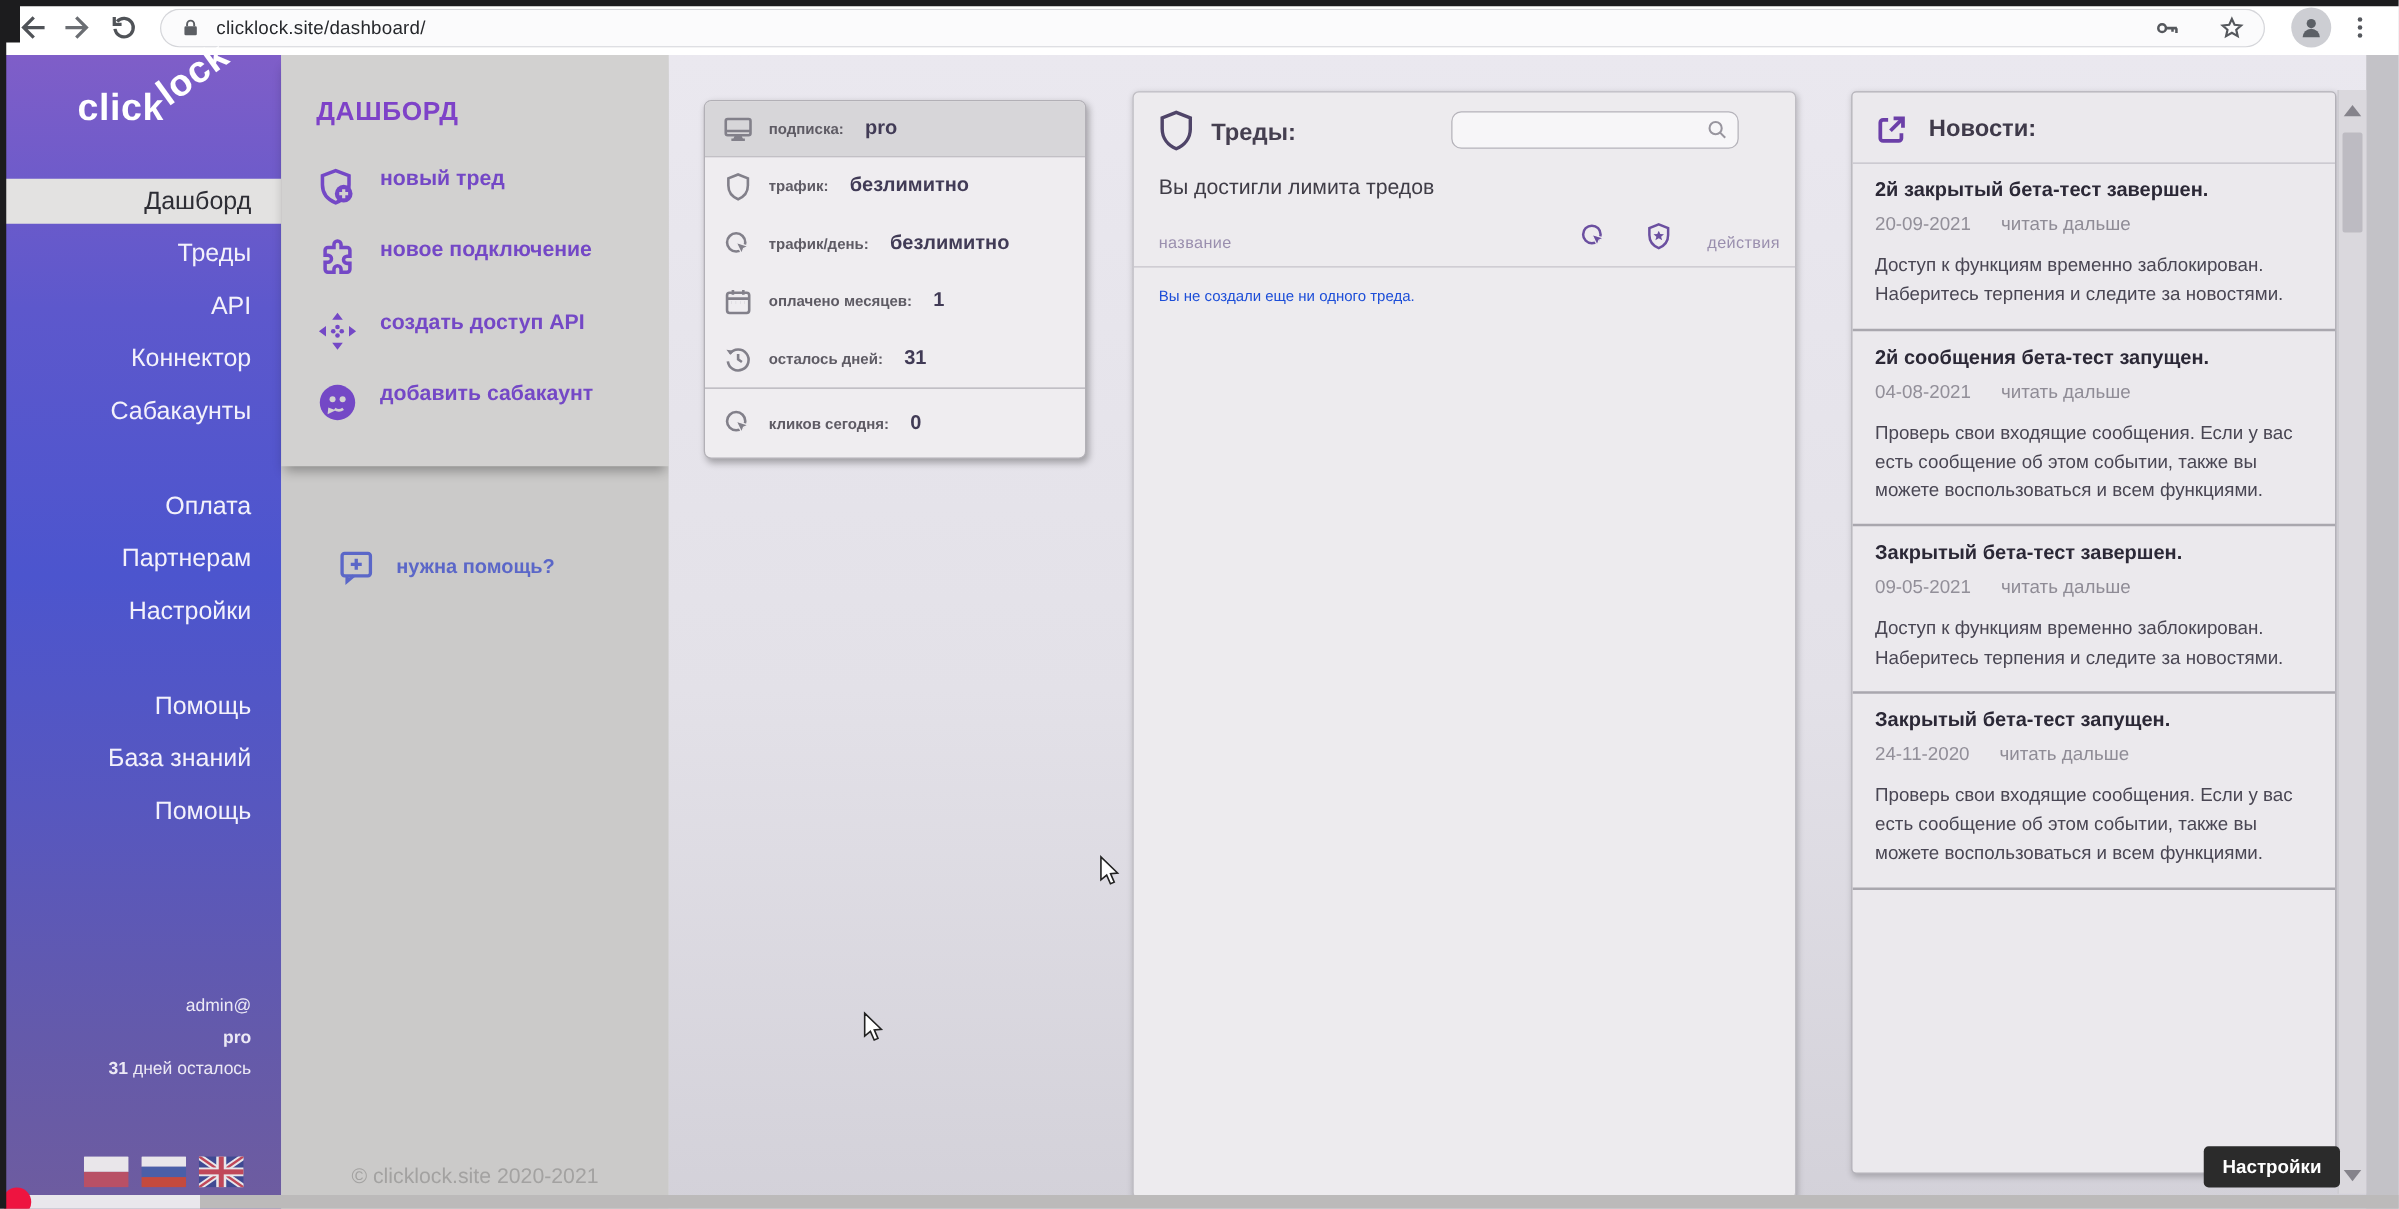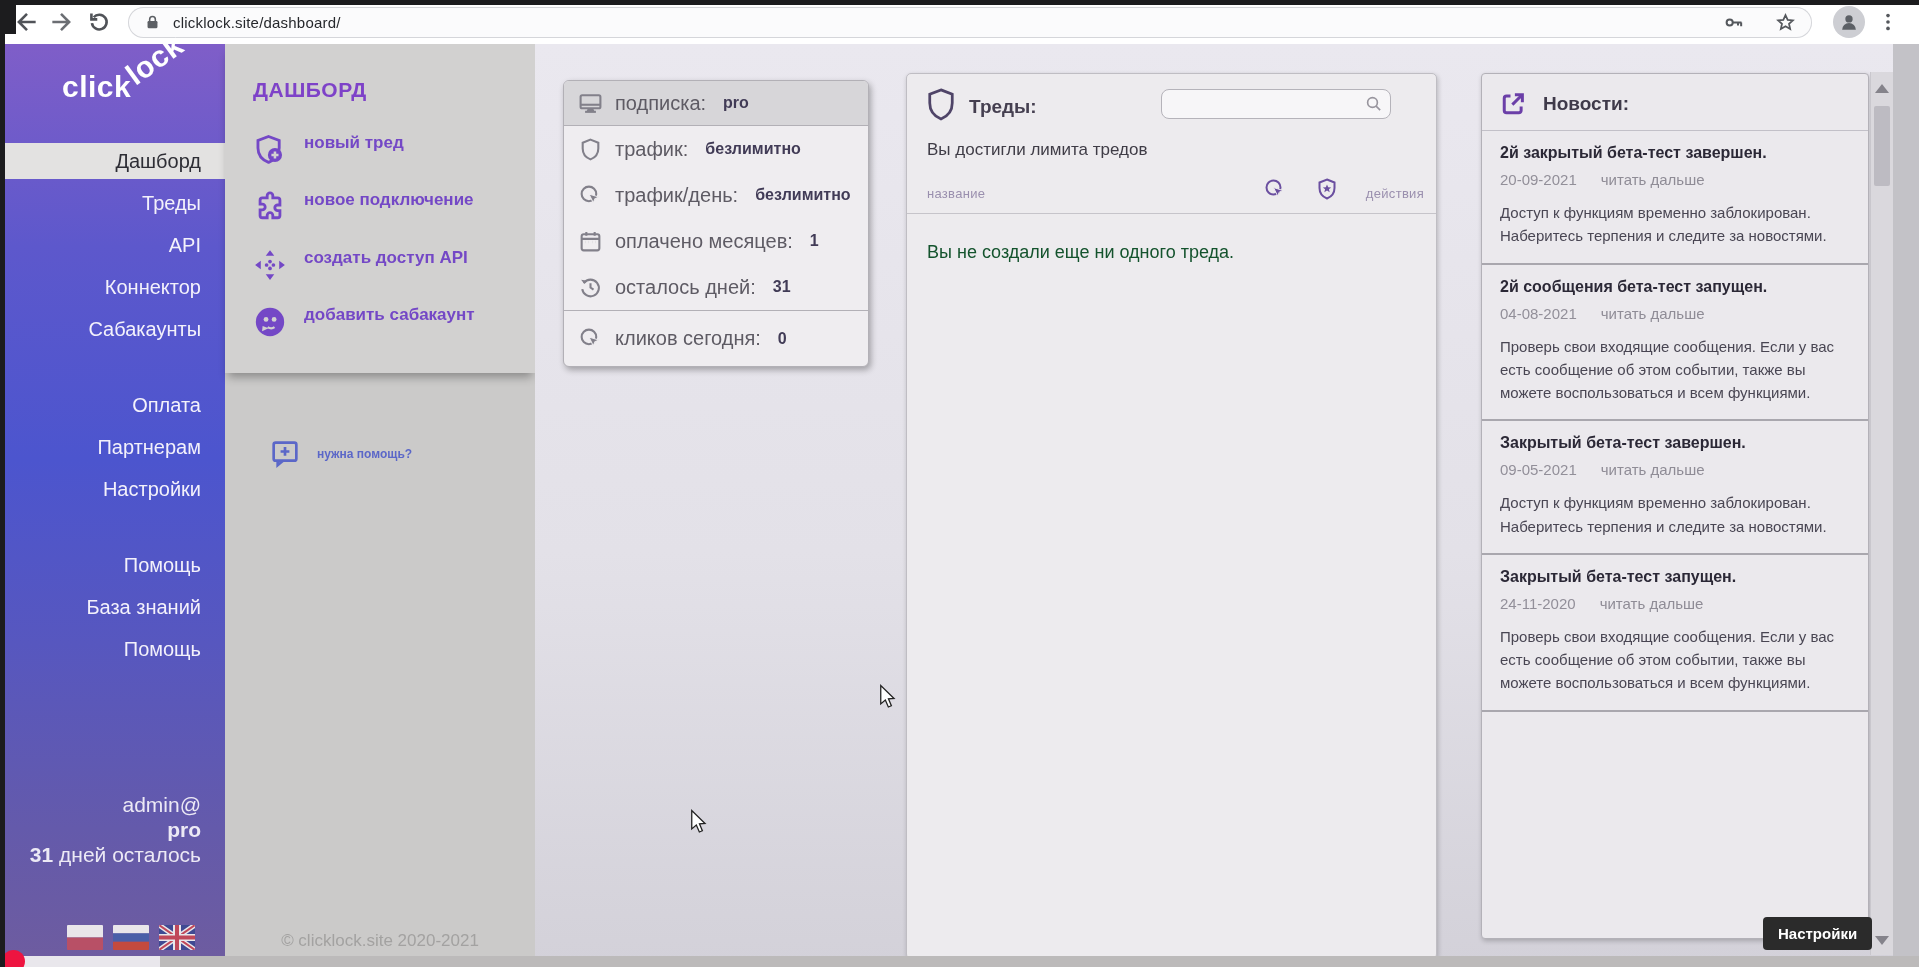--- a/index.html
+++ b/index.html
@@ -29,68 +29,68 @@
 
   
   .sidebar { width:225px; flex:none; position:relative;
     background:linear-gradient(180deg,#7f5ec8 0%,#5d58cc 22%,#4c55ce 45%,#5757bf 65%,#645aab 85%,#6e5c9f 100%); }
   .logo { position:absolute; top:26px; left:62px; color:#ffffff; font-size:30px; font-weight:bold; letter-spacing:.5px; }
   .logo .lock { display:inline-block; transform:rotate(-36deg) translate(4px,-8px); transform-origin:left center; }
   .menu { position:absolute; top:96px; left:0; right:0; }
   .m-item { height:42px; line-height:42px; text-align:right; padding-right:24px; font-size:20px; color:#f3f1fb; cursor:pointer; }
   .m-item.active { background:#e3e2e1; color:#2e2e35; height:36px; line-height:36px; margin:3px 0; }
   .m-gap { height:34px; }
-  .account { position:absolute; right:24px; bottom:100px; text-align:right; color:#ece9f5; font-size:21px; line-height:25px; }
+  .account { position:absolute; right:24px; bottom:100px; text-align:right; color:#ece9f5; font-size:14px; line-height:25px; }
   .account .b { font-weight:bold; }
   .flags { position:absolute; right:30px; bottom:17px; display:flex; gap:10px; }
   .flag { width:36px; height:25px; border-radius:1px; overflow:hidden; cursor:pointer; }
 
   
   .col2 { width:310px; flex:none; position:relative; background:#cbcac9; }
   .dash-card { position:absolute; top:0; left:0; right:0; height:329px; background:#d2d1d0;
                box-shadow:0 7px 9px -3px rgba(0,0,0,.32); }
   .dash-title { position:absolute; top:34px; left:28px; font-size:21px; font-weight:bold; color:#7e42c8; letter-spacing:.5px; }
   .action { position:absolute; left:28px; display:flex; align-items:flex-start; gap:17px;
             color:#7448c6; font-size:17px; font-weight:bold; cursor:pointer; }
   .action svg { width:34px; height:34px; flex:none; }
   .help { position:absolute; top:394px; left:44px; display:flex; align-items:center; gap:16px;
-          color:#5b67c8; font-size:12px; font-weight:bold; cursor:pointer; }
+          color:#5b67c8; font-size:16px; font-weight:bold; cursor:pointer; }
   .help svg { width:32px; height:32px; }
   .copyright { position:absolute; bottom:16px; left:0; right:0; text-align:center; color:#a3a2a1; font-size:17px; }
 
   
   .main { flex:1; position:relative;
     background:linear-gradient(180deg,#eae8ef 0%,#e3e1e8 55%,#d3d1d9 100%); }
 
   
   .stats { position:absolute; left:28px; top:36px; width:306px; background:#efedf0;
            border:1px solid #b2b0b6; border-radius:6px; box-shadow:2px 3px 6px rgba(0,0,0,.3); }
   .stats-header { height:45px; background:#d7d6d9; border-bottom:1px solid #b2b0b6; border-radius:5px 5px 0 0;
                   display:flex; align-items:center; padding:0 14px; gap:12px; }
   .stat-row { height:46px; display:flex; align-items:center; padding:0 14px; gap:12px; }
   .stats-footer { border-top:1px solid #b2b0b6; height:56px; display:flex; align-items:center; padding:0 14px; gap:12px; }
   .stat-ico { width:25px; height:25px; color:#82808a; flex:none; }
-  .stat-label { font-size:20px; color:#5e5b64; }
+  .stat-label { font-size:12px; color:#5e5b64;font-weight:bold; }
   .stat-value { font-size:16px; font-weight:bold; color:#413b56; margin-left:5px; }
 
   
   .threads { position:absolute; left:371px; top:29px; width:531px; height:886px; background:#edebee;
              border:1px solid #bfbdc3; border-radius:5px; box-shadow:1px 2px 5px rgba(0,0,0,.22); }
   .th-shield { position:absolute; top:14px; left:19px; width:30px; height:34px; color:#4f4468; }
   .th-title { position:absolute; top:22px; left:62px; font-size:19px; font-weight:bold; color:#453f50; }
   .th-search { position:absolute; top:15px; right:45px; width:230px; height:30px; background:#f7f6f8;
                border:1px solid #b5b3ba; border-radius:8px; padding:0 32px 0 10px; font-size:14px; color:#333; outline:none; }
   .th-search-ico { position:absolute; top:21px; right:53px; width:18px; height:18px; color:#98959e; pointer-events:none; }
   .th-notice { position:absolute; top:66px; left:20px; font-size:17px; color:#3f3c46; }
   .th-col-name { position:absolute; top:112px; left:20px; font-size:13px; color:#9a8fae; letter-spacing:.3px; }
   .th-col-actions { position:absolute; top:112px; right:12px; font-size:13px; color:#9a8fae; letter-spacing:.3px; }
   .th-ico-click { position:absolute; top:103px; left:356px; width:24px; height:24px; color:#6b4fa0; }
   .th-ico-star  { position:absolute; top:103px; left:408px; width:24px; height:24px; color:#6b4fa0; }
   .th-divider { position:absolute; top:139px; left:0; right:0; border-top:1px solid #c6c4ca; }
-  .th-empty { position:absolute; top:168px; left:20px; font-size:18px; color:#14532d; }
+  .th-empty { position:absolute; top:156px; left:20px; font-size:12px; color:#1d4ed8; }
 
   
   .news { position:absolute; left:946px; top:29px; width:388px; height:866px; background:#ebe9ed;
           border:1px solid #b3b1b8; border-radius:4px; box-shadow:1px 2px 5px rgba(0,0,0,.22);
           display:flex; flex-direction:column; overflow:hidden; }
   .news-head { display:flex; align-items:center; gap:15px; padding:15px 16px 11px; color:#3f3a4a;
                font-size:19px; font-weight:bold; }
   .news-head svg { width:30px; height:30px; color:#6b3fa8; }
   .news-item { border-top:1px solid #c2c0c8; padding:13px 18px 15px; }
   .news-item.sep { border-top:2px solid #a9a7ae; }

